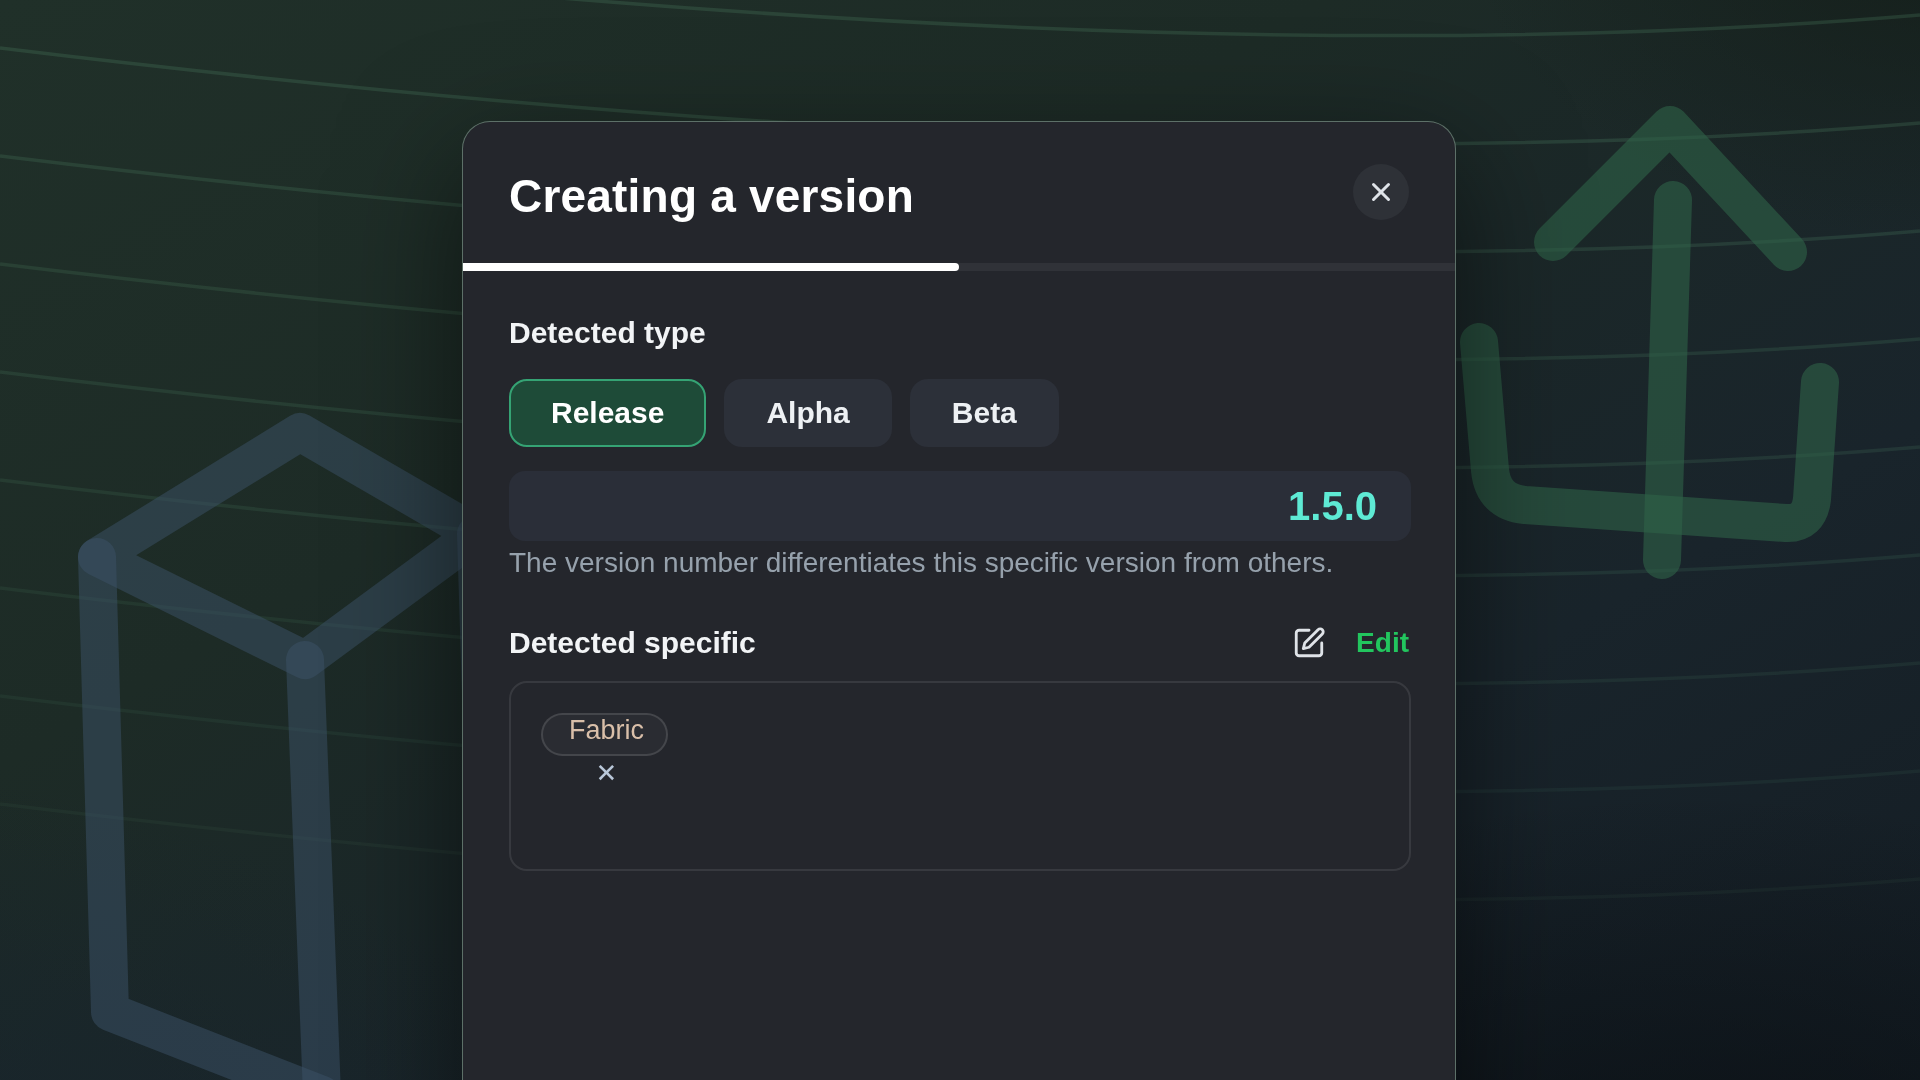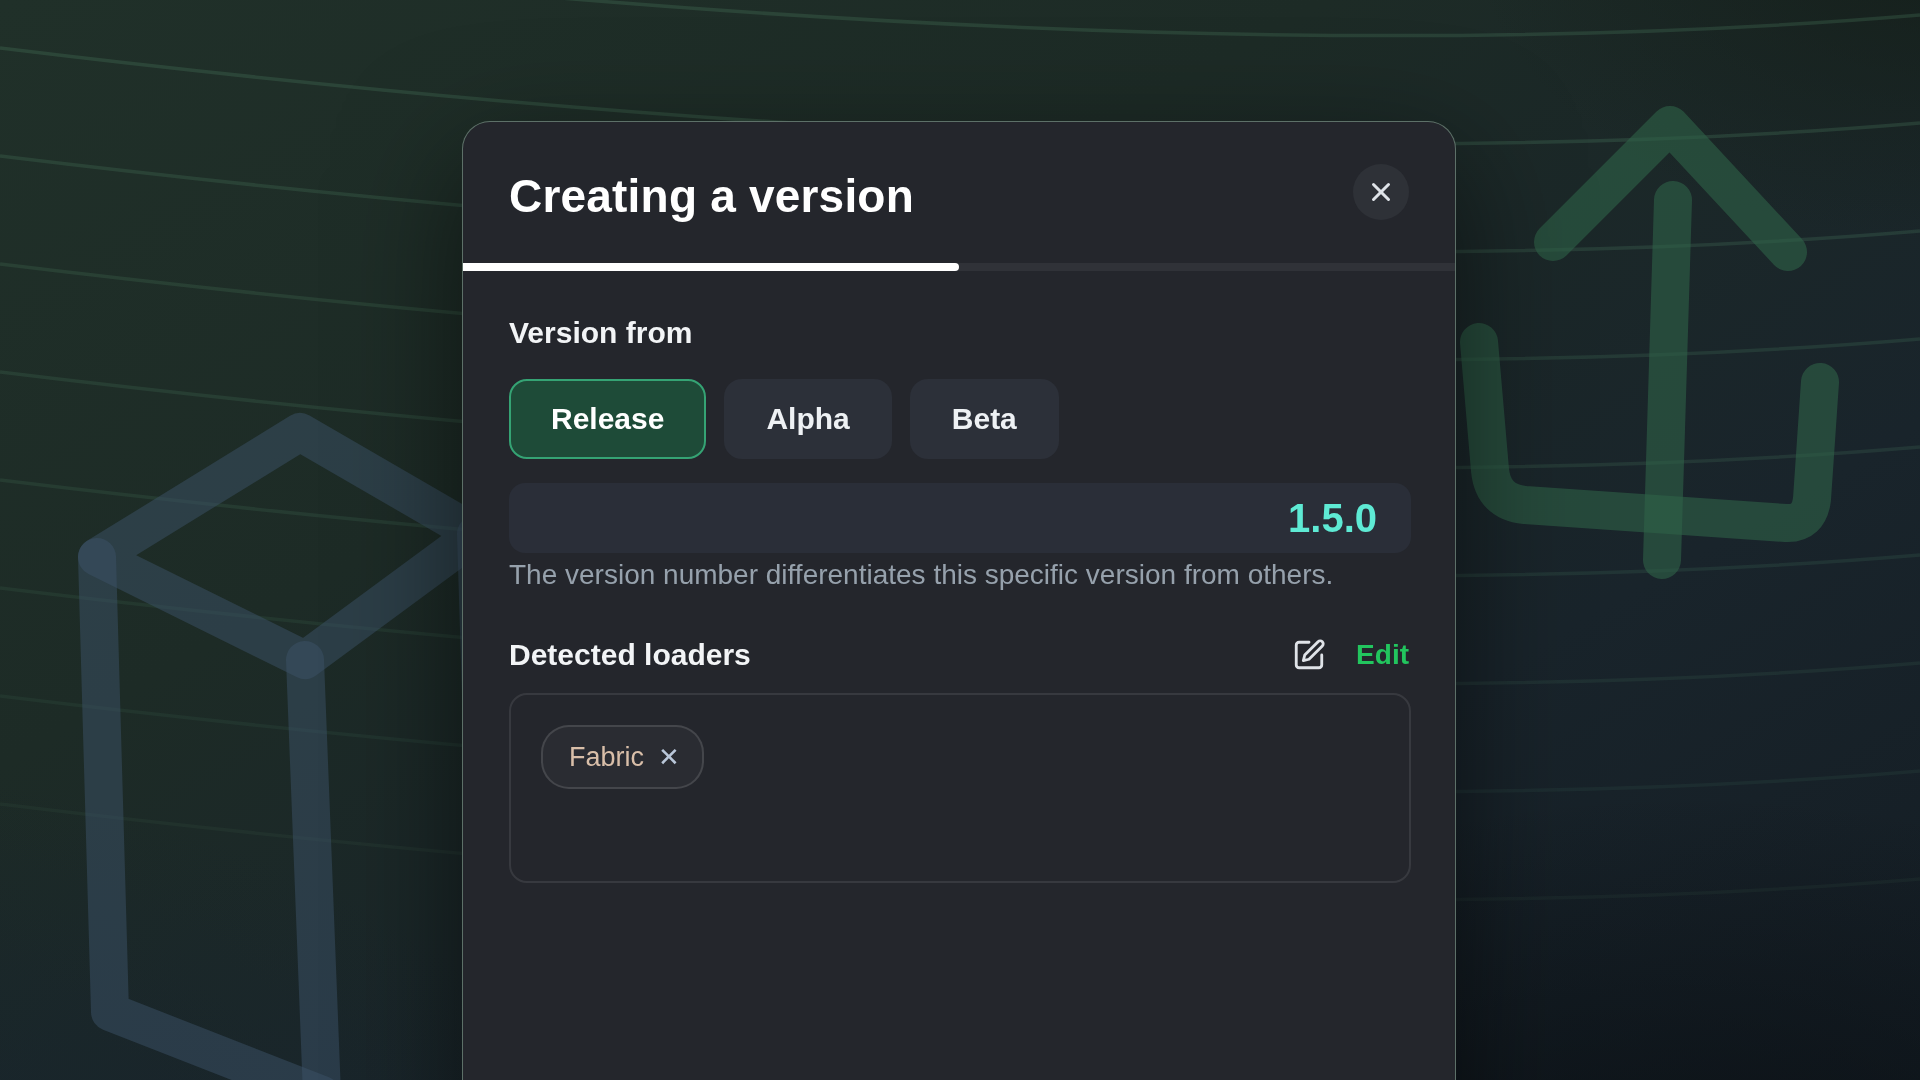--- a/index.html
+++ b/index.html
@@ -34,21 +34,21 @@
   }
   .progress-track { margin-top:43px; height:8px; width:100%; background:rgba(255,255,255,.06); position:relative; }
   .progress-fill { position:absolute; left:0; top:0; bottom:0; background:#ffffff; border-radius:0 4px 4px 0; }
 
   .modal-body { padding:44px 46px 0 46px; }
   .field-label { font-size:30px; font-weight:700; color:#f2f4f6; line-height:36px; }
   .req { color:#e8566a; font-weight:700; margin-left:8px; }
 
   .type-row { display:flex; gap:18px; margin-top:28px; }
   .type-btn {
-    height:80px; padding:0 40px; border-radius:18px; border:2px solid transparent;
+    height:68px; padding:0 40px; border-radius:18px; border:2px solid transparent;
     background:#2c3039; color:#eef1f4; font-family:inherit;
     font-size:30px; font-weight:700; cursor:pointer;
   }
   .type-btn.selected { background:#1e4b38; border-color:#35a374; color:#ffffff; }
 
   .mt-section { margin-top:44px; }
   .text-input {
     margin-top:24px; width:902px; height:70px; border-radius:16px; border:none; outline:none;
     background:#2a2e38; color:#5eead4; font-family:inherit; font-size:40px; font-weight:700;
     padding:0 34px; display:block;text-align:right;
@@ -59,22 +59,22 @@
   .edit-btn {
     display:flex; align-items:center; gap:30px; background:none; border:none; cursor:pointer;
     color:#22c55e; font-family:inherit; font-size:28px; font-weight:700; padding:0;
   }
   .edit-btn .eicon { color:#dfe3e8; display:flex; }
   .loaders-box {
     margin-top:20px; width:902px; height:190px; border:2px solid rgba(255,255,255,.09);
     border-radius:18px; padding:30px;
   }
   .loader-tag {
-    display:inline-flex; align-items:center; gap:14px; height:64px; padding:0 22px 0 26px;
-    border:2px solid rgba(255,255,255,.12); border-radius:28px; background:rgba(255,255,255,.03);
+    display:inline-flex; align-items:center; gap:14px; height:43px; padding:0 22px 0 26px;
+    border:2px solid rgba(255,255,255,.12); border-radius:28px; background:rgba(255,255,255,.03);flex-direction:column;
   }
   .loader-tag .tag-text { font-size:27px; font-weight:500; color:#d9bfa9; }
   .loader-tag .tag-x { font-size:26px; color:#b9c7d9; cursor:pointer; line-height:1; }
 </style>
 </head>
 <body>
 
 <svg class="bg-art" width="1920" height="1080" viewBox="0 0 1920 1080" aria-hidden="true">
 
   <g fill="none" stroke="#5e9f78" stroke-width="3.5">
@@ -114,34 +114,34 @@
       </svg>
     </button>
   </div>
 
   <div class="progress-track">
     <div class="progress-fill" style="width: 50%;"></div>
   </div>
 
   <div class="modal-body">
 
-    <div class="field-label">Version from</div>
+    <div class="field-label">Detected type</div>
 
     <div class="type-row">
       <button class="type-btn selected">Release</button>
       <button class="type-btn">Alpha</button>
       <button class="type-btn">Beta</button>
     </div>
 
     <input class="text-input" type="text" value="1.5.0" style="">
     <p class="hint">The version number differentiates this specific version from others.</p>
 
 
     <div class="loaders-row">
-      <div class="field-label">Detected loaders</div>
+      <div class="field-label">Detected specific</div>
       <button class="edit-btn">
         <span class="eicon">
           <svg width="34" height="34" viewBox="0 0 24 24" fill="none" stroke="currentColor" stroke-width="2" stroke-linecap="round" stroke-linejoin="round">
             <path d="M12 3H5a2 2 0 0 0-2 2v14a2 2 0 0 0 2 2h14a2 2 0 0 0 2-2v-7"></path>
             <path d="M18.4 2.6a2.1 2.1 0 1 1 3 3L12 15l-4 1 1-4Z"></path>
           </svg>
         </span>
         <span>Edit</span>
       </button>
     </div>

